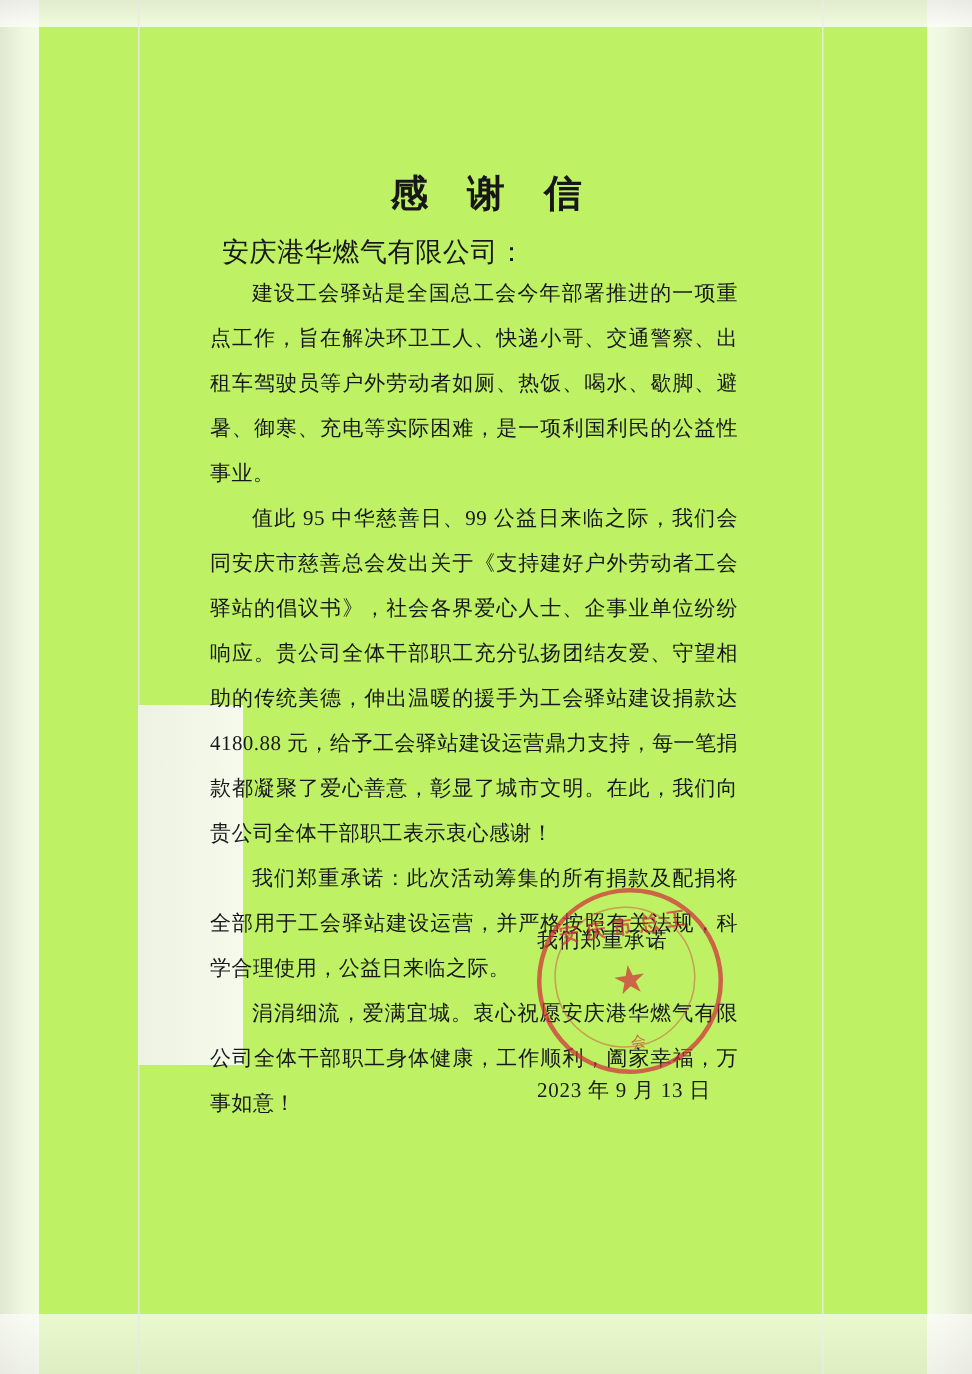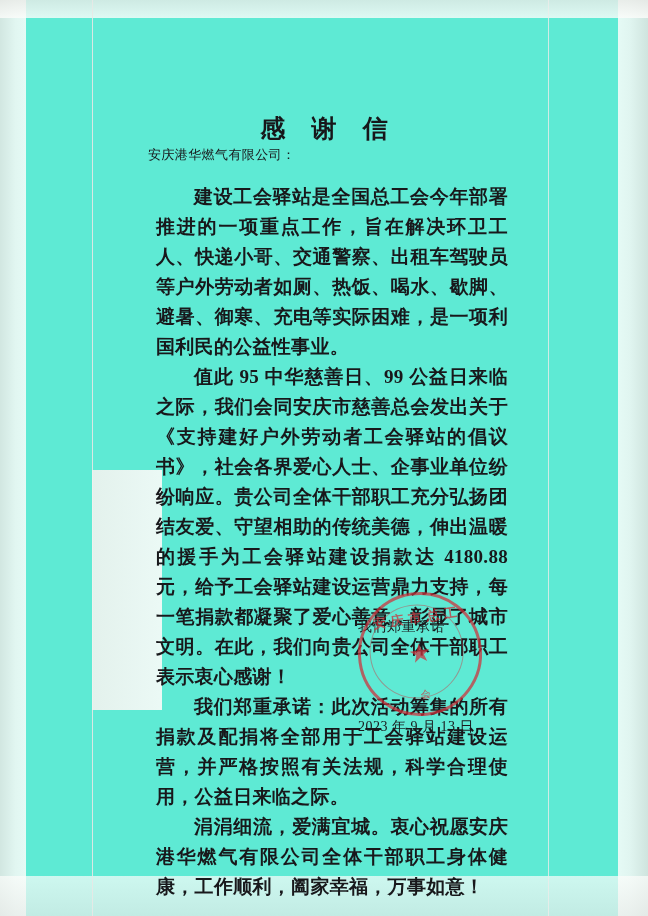--- a/index.html
+++ b/index.html
@@ -12,21 +12,21 @@
     background: #ffffff;
     font-family: "Liberation Serif", "DejaVu Serif", serif;
     overflow: hidden;
   }
 
   
   #page {
     position: relative;
     width: 648px;
     height: 916px;
-    background: #5eead4;
+    background: #bef264;
     overflow: hidden;
   }
 
   
   .scan-shade {
     position: absolute;
     pointer-events: none;
   }
   .shade-left {
     left: 0; top: 0; width: 26px; height: 916px;
@@ -82,37 +82,36 @@
     font-weight: bold;
     letter-spacing: 10px;
     text-indent: 10px;
     color: #17171a;
     font-family: "Liberation Serif", "DejaVu Serif", serif;
   }
 
   .addressee {
     position: absolute;
     left: 148px;
-    top: 146px;
-    font-size: 13px;
+    top: 156px;
+    font-size: 18px;
     color: #18181b;
     letter-spacing: .4px;
   }
 
   .body-text {
     position: absolute;
-    left: 156px;
+    left: 140px;
     top: 182px;
     width: 352px;
-    font-size: 19px;
+    font-size: 14px;
     line-height: 30px;
     color: #18181b;
     letter-spacing: .3px;
     text-align: justify;
-    font-weight: bold;
   }
 
   .para {
     text-indent: 2em;
     margin: 0 0 0 0;
   }
   .para + .para {
     margin-top: 0;
   }
 

